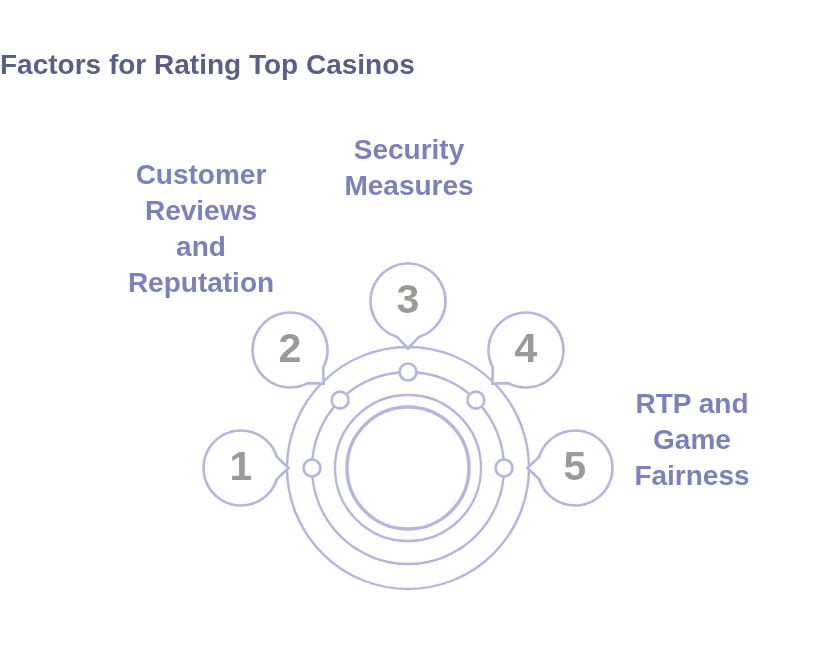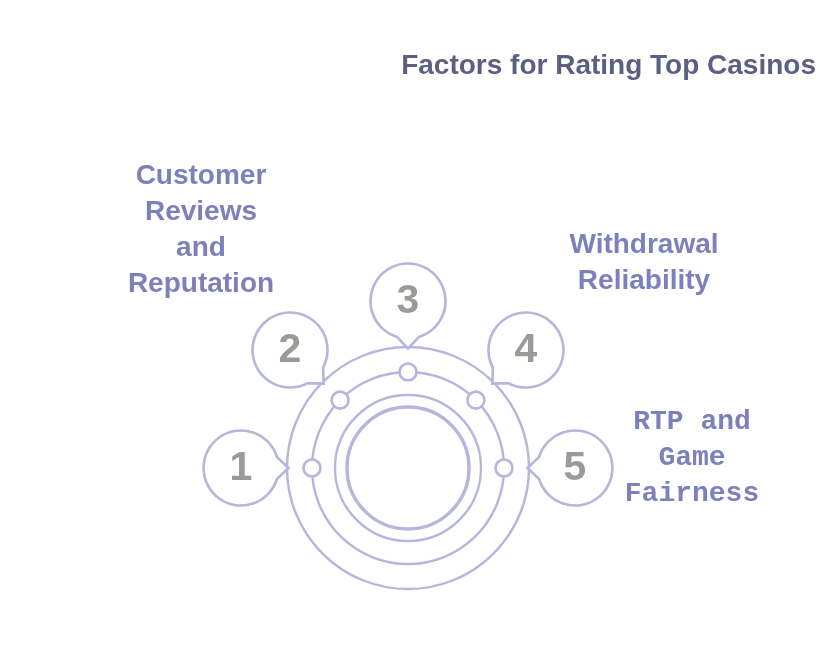--- a/index.html
+++ b/index.html
@@ -14,21 +14,21 @@
     background: #ffffff;
     font-family: "Liberation Sans", sans-serif;
     overflow: hidden;
   }
   .title {
     position: absolute;
     left: 0;
     top: 47px;
     width: 816px;
     margin: 0;
-    text-align: right;
+    text-align: left;
     font-size: 28px;
     line-height: 36px;
     font-weight: bold;
     color: #5b5f82;
   }
   .label {
     position: absolute;
     transform: translateX(-50%);
     text-align: center;
     white-space: pre-line;
@@ -68,23 +68,23 @@
 <body>
 
 <div class="canvas">
 
   <h1 class="title">Factors for Rating Top Casinos</h1>
 
   <div class="label" style="left:169px; top:157px;margin-left:32px;">Customer
 Reviews
 and
 Reputation</div>
-  <div class="label" style="left:644px; top:226px;">Withdrawal
-Reliability</div>
-  <div class="label" style="left:692px; top:404px;font-family:Liberation Mono, monospace;">RTP and
+  <div class="label" style="left:409px; top:132px;">Security
+Measures</div>
+  <div class="label" style="left:692px; top:386px;">RTP and
 Game
 Fairness</div>
 
   <svg class="diagram-svg" width="816" height="660" viewBox="0 0 816 660">
 
     <circle class="ring" cx="408" cy="468" r="121" stroke-width="2.4"></circle>
     <circle class="ring" cx="408" cy="468" r="96" stroke-width="2.4"></circle>
     <circle class="ring" cx="408" cy="468" r="73" stroke-width="2.4"></circle>
     <circle class="ring" cx="408" cy="468" r="61" stroke-width="3.4"></circle>
 

